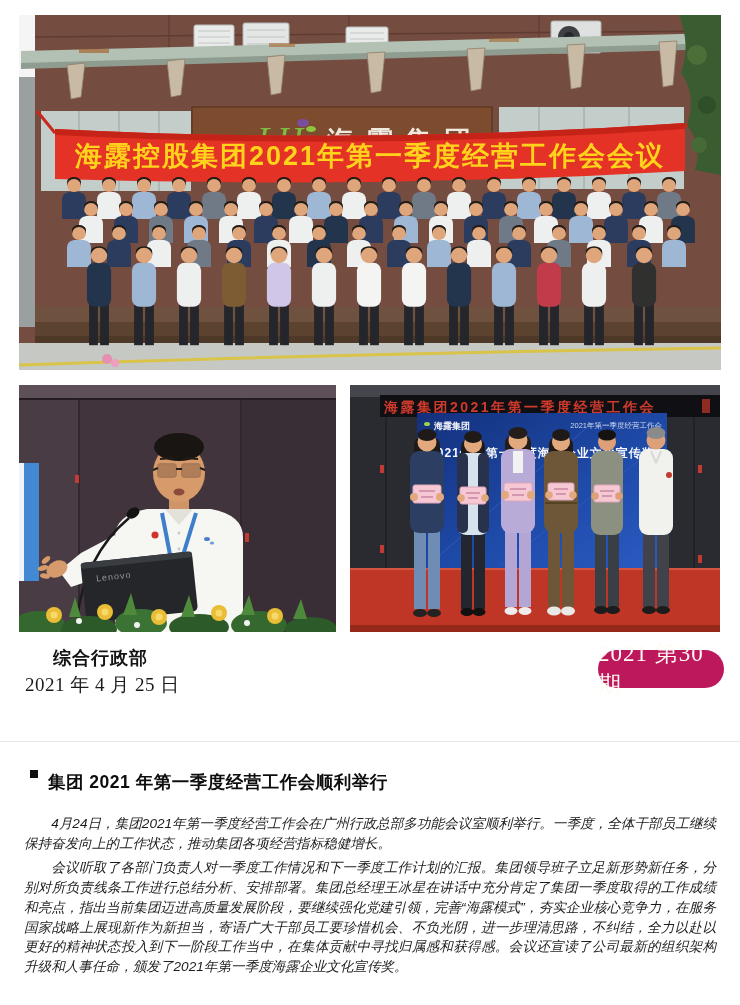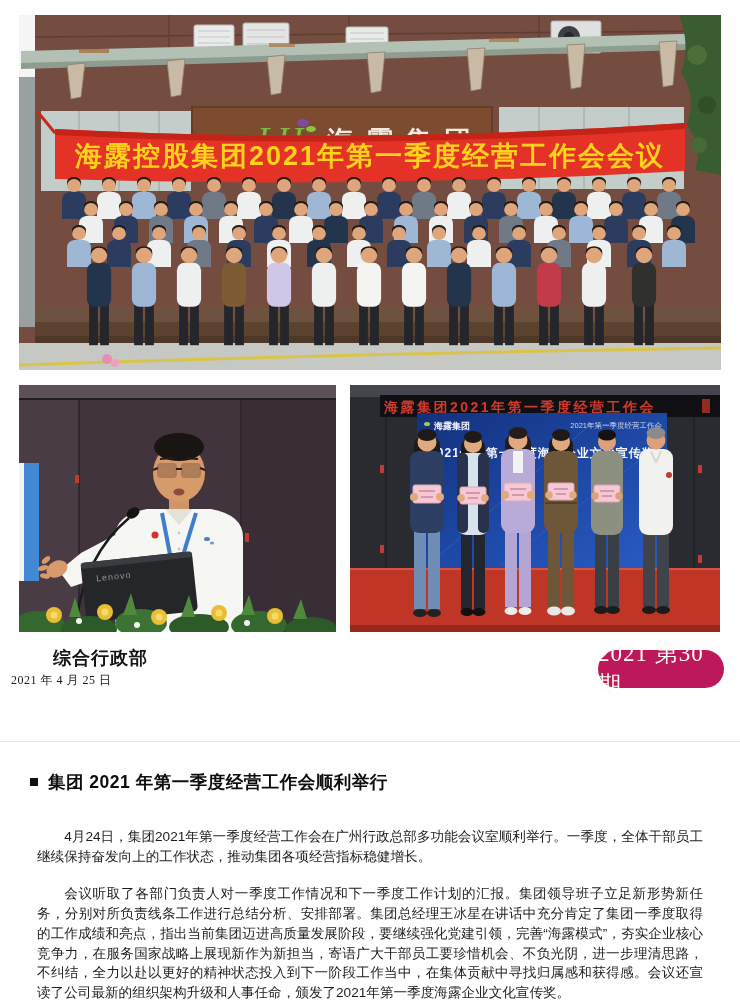--- a/index.html
+++ b/index.html
@@ -8,42 +8,42 @@
     font-family:"Liberation Sans","DejaVu Sans",sans-serif;
   }
   .abs{position:absolute;}
   .photo{display:block;}
   .dept-name{
     left:20px;top:646px;
     font-family:"Liberation Serif","DejaVu Serif",serif;
     font-size:18px;font-weight:700;color:#141414;letter-spacing:1px;margin-left:33px;
   }
   .dept-date{
-    left:11px;top:672px;
+    left:25px;top:672px;
     font-family:"Liberation Serif","DejaVu Serif",serif;
-    font-size:12px;color:#1b1b1b;letter-spacing:0.5px;
+    font-size:19px;color:#1b1b1b;letter-spacing:0.5px;
   }
   .issue-badge{
     left:598px;top:650px;width:126px;height:38px;border-radius:19px;
     background:#be185d;color:#fdfbf2;
     font-family:"Liberation Serif","DejaVu Serif",serif;
     font-size:23px;letter-spacing:1px;
     display:flex;align-items:center;justify-content:center;
   }
   .divider{left:0;top:741px;width:740px;height:1px;background:#e6e6e6;}
-  .headline-row{left:30px;top:770px;display:flex;align-items:center;}
+  .headline-row{left:30px;top:770px;display:flex;}
   .headline-bullet{width:8px;height:8px;background:#101010;margin-right:10px;flex:0 0 auto;}
   .headline-text{
     font-size:17.5px;font-weight:700;color:#0d0d0d;letter-spacing:0.5px;white-space:nowrap;
   }
   .article-body{
     left:20px;top:810px;width:700px;
     font-size:13.6px;line-height:19.9px;color:#1c1c1c;text-align:justify;
   }
-  .article-body p{margin:17px;text-indent:2em;}
+  .article-body p{margin:4px;text-indent:2em;font-style:italic;}
 </style>
 </head>
 <body>
 
 <svg class="abs photo" style="left:19px;top:15px" width="702" height="355" viewBox="0 0 702 355">
   <defs>
     <g id="pb">
       <path d="M-12,34 L-12,15 Q-12,8 -5,7 L5,7 Q12,8 12,15 L12,34 Z" fill="currentColor"></path>
       <circle cx="0" cy="0" r="7" fill="#dfa67c"></circle>
       <path d="M-7,1 A7,7 0 0 1 7,1 L7,-3 A7,5 0 0 0 -7,-3 Z" fill="#221c18"></path>

